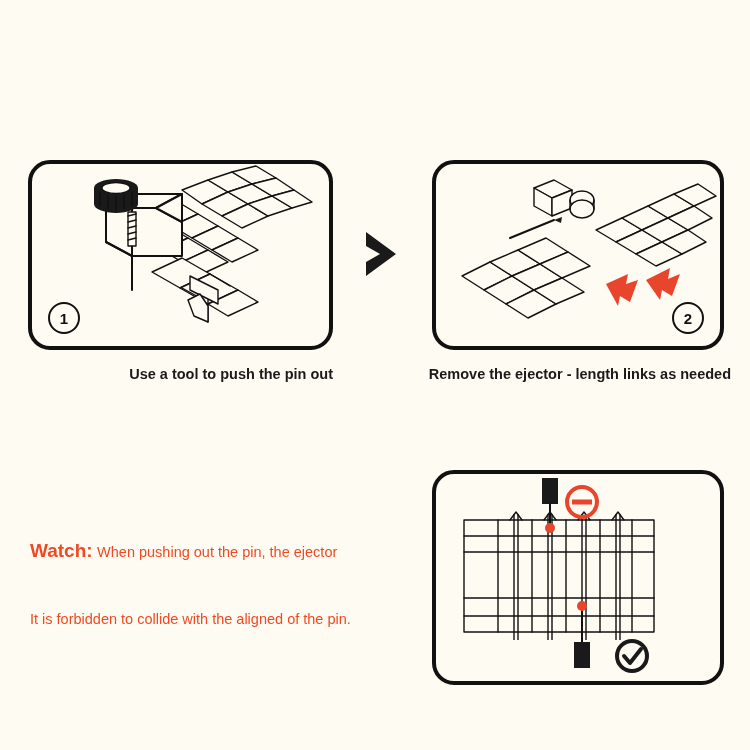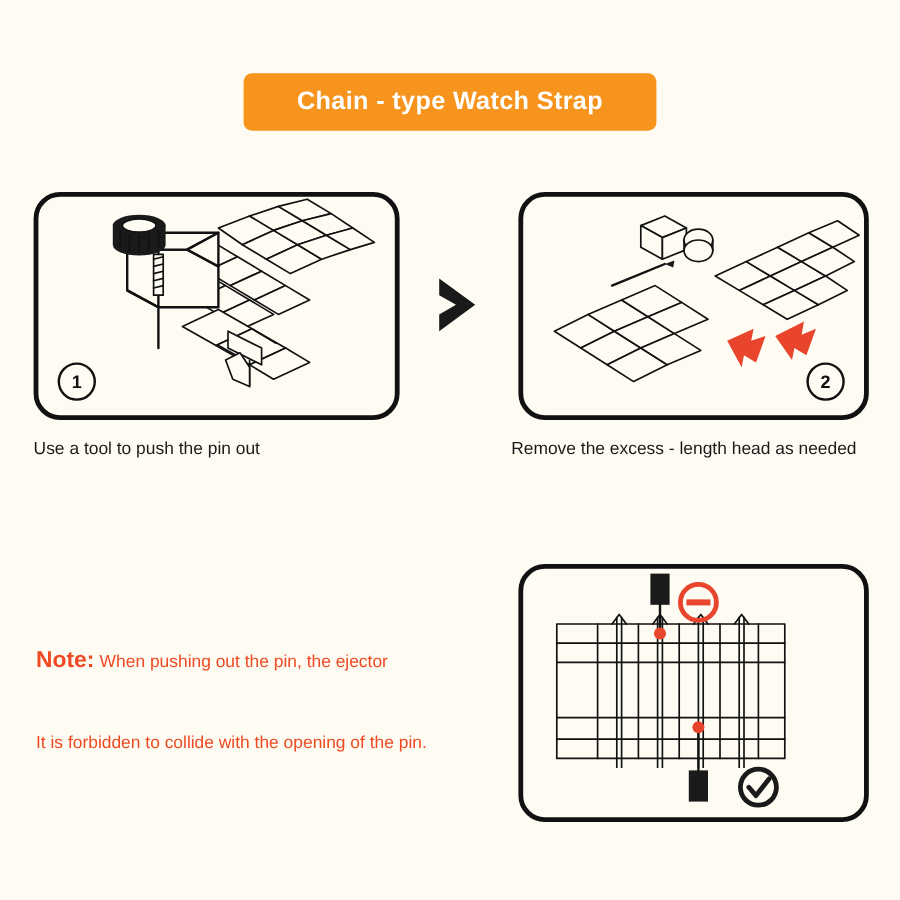--- a/index.html
+++ b/index.html
@@ -64,24 +64,25 @@
     font-size: 15px;
     font-weight: bold;
     color: #111;
     background: #fdfbf2;
   }
   #badge-1 { left: 16px;  bottom: 12px; }
   #badge-2 { right: 16px; bottom: 12px; }
 
   .caption {
     position: absolute;
-    text-align: left;
+    text-align: right;
     font-size: 14.5px;
     color: #1a1a1a;
     line-height: 1.45;
+    font-weight: bold;
   }
   #caption-1 { left: 28px;  top: 364px; width: 305px; }
   #caption-2 { left: 426px; top: 364px; width: 305px; }
 
   
   .chevron {
     position: absolute;
     left: 356px;
     top: 228px;
     width: 52px;
@@ -114,23 +115,20 @@
   .fillw { fill: #fdfbf2; stroke: #111; stroke-width: 2; stroke-linejoin: round; }
   .fillw-thin { fill: #fdfbf2; stroke: #111; stroke-width: 1.4; stroke-linejoin: round; }
   .dark { fill: #1a1a1a; }
   .red { fill: #e8452c; }
 </style>
 </head>
 <body>
 
 <div class="page">
 
-  <div class="title-banner">
-    <span>Chain - type Watch Strap</span>
-  </div>
 
   <div class="panel" id="panel-1">
     <svg width="297" height="182" viewBox="0 0 297 182">
 
       <g class="fillw-thin">
         <polygon points="150,26 176,16 196,28 170,40"></polygon>
         <polygon points="176,16 200,8 220,20 196,28"></polygon>
         <polygon points="200,8 224,2 244,14 220,20"></polygon>
         <polygon points="170,40 196,28 216,40 190,52"></polygon>
         <polygon points="196,28 220,20 240,32 216,40"></polygon>
@@ -228,28 +226,28 @@
       <g class="red">
         <polygon points="170,120 192,110 190,120 202,116 194,138 184,132 182,142"></polygon>
       </g>
       <g class="red">
         <polygon points="210,116 234,104 232,115 244,110 236,132 226,126 224,136"></polygon>
       </g>
     </svg>
     <div class="step-badge" id="badge-2">2</div>
   </div>
 
-  <div class="caption" id="caption-2">Remove the excess - length head as needed</div>
+  <div class="caption" id="caption-2">Remove the ejector - length links as needed</div>
 
   <div class="note">
     <div>
-      <span class="note-label">Note:</span>
+      <span class="note-label">Watch:</span>
       <span class="note-text note-line">When pushing out the pin, the ejector</span>
     </div>
-    <div class="note-text note-line">It is forbidden to collide with the opening of the pin.</div>
+    <div class="note-text note-line">It is forbidden to collide with the aligned of the pin.</div>
   </div>
 
   <div class="panel" id="panel-3">
     <svg width="284" height="207" viewBox="0 0 284 207">
 
       <g class="fillw-thin">
         <rect x="28" y="46" width="190" height="112"></rect>
         <path class="ln-thin" d="M28,62 L218,62 M28,78 L218,78 M28,124 L218,124 M28,142 L218,142"></path>
       </g>
 

